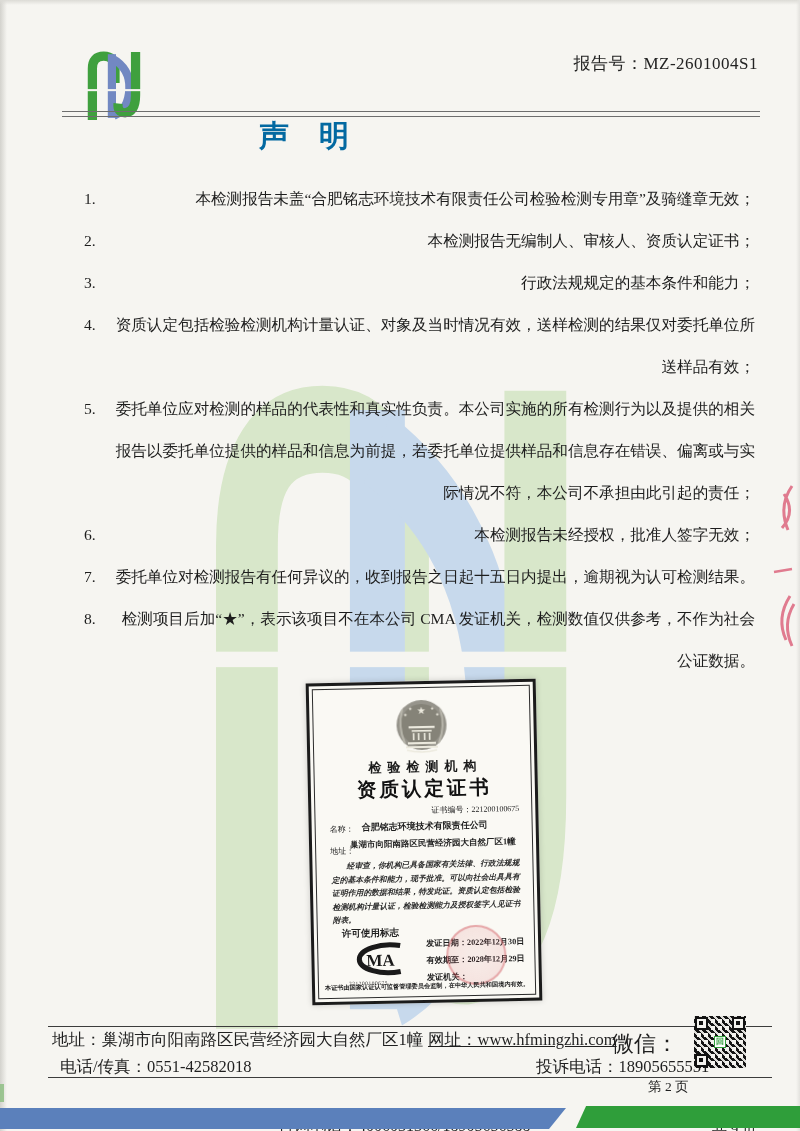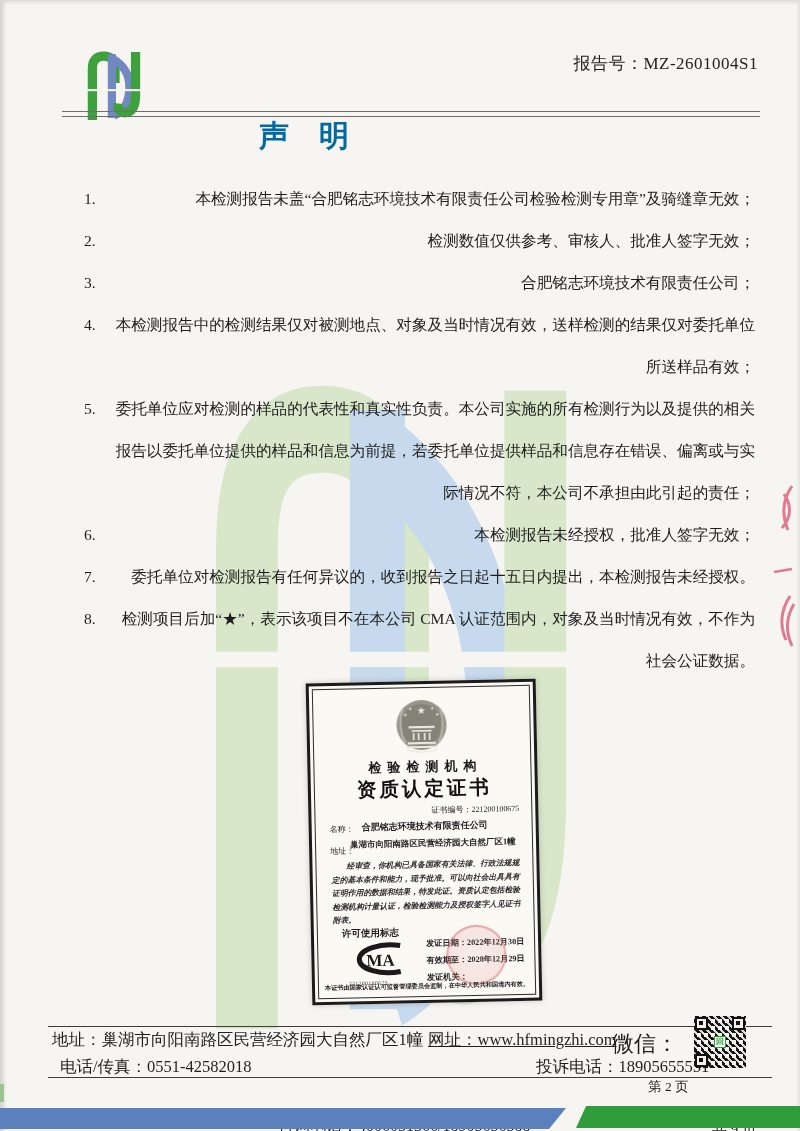--- a/index.html
+++ b/index.html
@@ -115,45 +115,45 @@
 <div class="abs header-rule"></div>
 <div class="abs page-title">声　明</div>
 
 <div class="abs list">
   <div class="item">
     <span class="num">1.</span>
     <span class="txt">本检测报告未盖“合肥铭志环境技术有限责任公司检验检测专用章”及骑缝章无效；</span>
   </div>
   <div class="item">
     <span class="num">2.</span>
-    <span class="txt">检测数值仅供参考、审核人、批准人签字无效；</span>
+    <span class="txt">本检测报告无编制人、审核人、资质认定证书；</span>
   </div>
   <div class="item">
     <span class="num">3.</span>
-    <span class="txt">合肥铭志环境技术有限责任公司；</span>
+    <span class="txt">行政法规规定的基本条件和能力；</span>
   </div>
   <div class="item">
     <span class="num">4.</span>
-    <span class="txt">本检测报告中的检测结果仅对被测地点、对象及当时情况有效，送样检测的结果仅对委托单位所送样品有效；</span>
+    <span class="txt">资质认定包括检验检测机构计量认证、对象及当时情况有效，送样检测的结果仅对委托单位所送样品有效；</span>
   </div>
   <div class="item">
     <span class="num">5.</span>
     <span class="txt">委托单位应对检测的样品的代表性和真实性负责。本公司实施的所有检测行为以及提供的相关报告以委托单位提供的样品和信息为前提，若委托单位提供样品和信息存在错误、偏离或与实际情况不符，本公司不承担由此引起的责任；</span>
   </div>
   <div class="item">
     <span class="num">6.</span>
     <span class="txt">本检测报告未经授权，批准人签字无效；</span>
   </div>
   <div class="item">
     <span class="num">7.</span>
-    <span class="txt">委托单位对检测报告有任何异议的，收到报告之日起十五日内提出，本检测报告未经授权。</span>
+    <span class="txt">委托单位对检测报告有任何异议的，收到报告之日起十五日内提出，逾期视为认可检测结果。</span>
   </div>
   <div class="item">
     <span class="num">8.</span>
-    <span class="txt">检测项目后加“★”，表示该项目不在本公司 CMA 认证范围内，对象及当时情况有效，不作为社会公证数据。</span>
+    <span class="txt">检测项目后加“★”，表示该项目不在本公司 CMA 发证机关，检测数值仅供参考，不作为社会公证数据。</span>
   </div>
 </div>
 
 <div class="abs cert">
   <div class="cert-in">
     <svg class="emblem" width="54" height="58" viewBox="0 0 54 58">
       <circle cx="27" cy="29" r="25" fill="#96948b"></circle>
       <circle cx="27" cy="29" r="21" fill="#858378"></circle>
       <path d="M8,13 Q3,30 10,47" fill="none" stroke="#b7b5aa" stroke-width="2"></path>
       <path d="M46,13 Q51,30 44,47" fill="none" stroke="#b7b5aa" stroke-width="2"></path>

